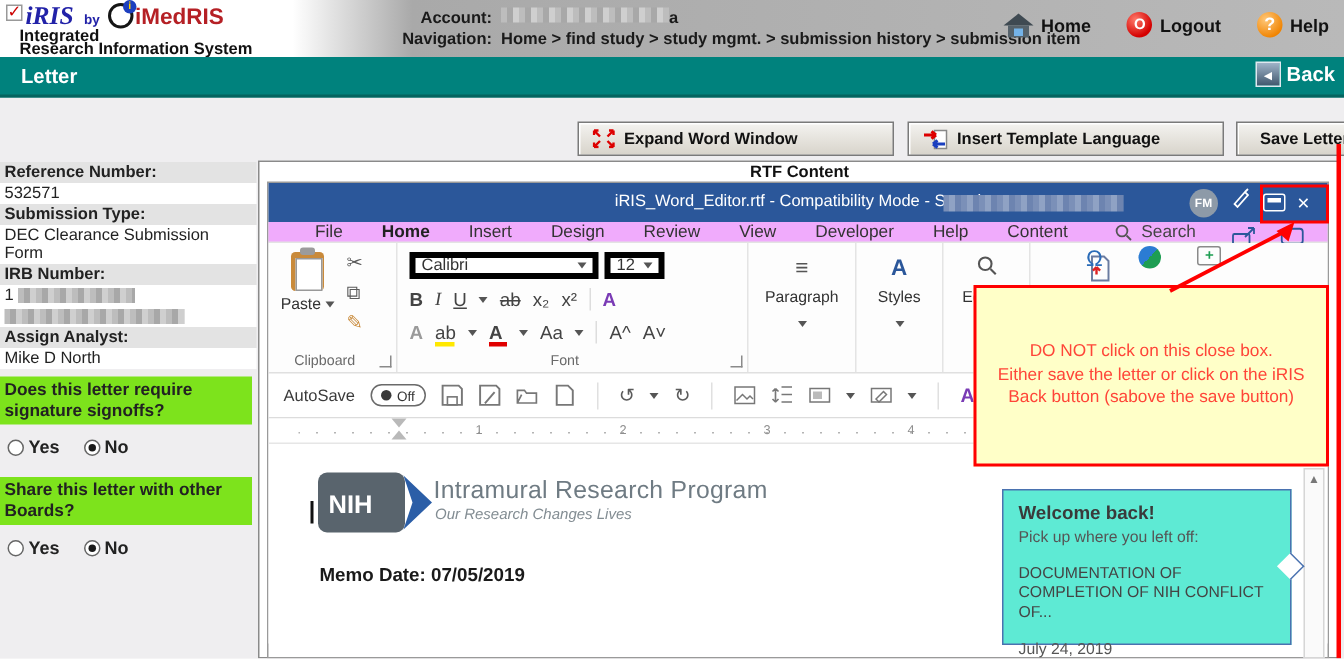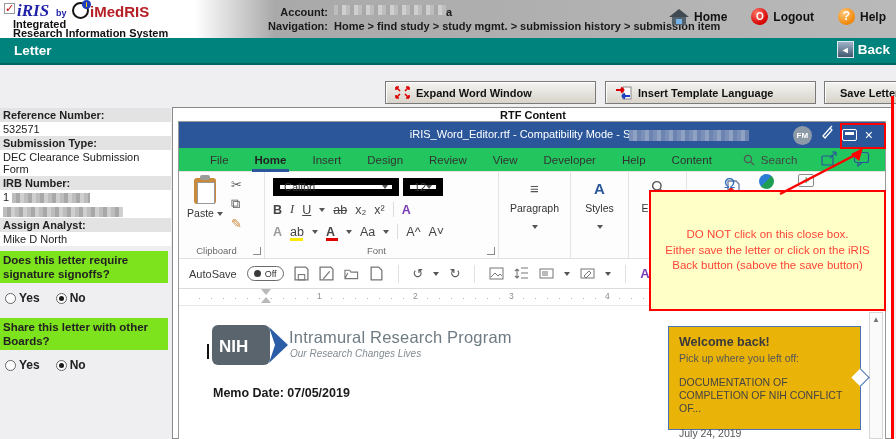--- a/index.html
+++ b/index.html
@@ -76,21 +76,21 @@
   #wtitle .tredact { position:absolute; left:450px; top:8px; width:120px; height:11px;
             background:repeating-linear-gradient(90deg,#7b90b8 0 4px,#8fa2c4 4px 8px,#6d84b0 8px 12px); }
   #wtitle .right { position:absolute; right:12px; top:0; height:26px; display:flex; align-items:center; gap:8px; }
   .avatar { width:19px; height:19px; border-radius:50%; background:#8d9aa8; color:#fff; font-size:8px; font-weight:bold;
             text-align:center; line-height:19px; }
   .wt-ic { color:#fff; font-size:13px; line-height:26px; cursor:pointer; }
   .ribdisp { width:15px; height:12px; border:1px solid #fff; border-radius:2px; position:relative; }
   .ribdisp::after { content:""; position:absolute; left:2px; top:2px; width:9px; height:3px; background:#fff; }
   #wclose { font-size:14px; }
 
-  #wtabs { height:24px; background:#22c55e; display:flex; align-items:center; padding-left:18px; gap:0; position:relative;
+  #wtabs { height:14px; background:#f0abfc; display:flex; align-items:center; padding-left:18px; gap:0; position:relative;
            border-bottom:1px solid #e3e3e3; }
   .wtab { font-size:11.5px; color:#333; padding:0 13px; line-height:24px; cursor:pointer; position:relative; }
   .wtab.active { color:#222; font-weight:bold; }
   .wtab.active::after { content:""; position:absolute; left:10px; right:10px; bottom:0; height:3px; background:#2b579a; }
   #wsearch { display:flex; align-items:center; gap:6px; margin-left:18px; font-size:11.5px; color:#444; cursor:pointer; }
   #wtabs .rt { position:absolute; right:14px; top:3px; display:flex; gap:14px; align-items:center; }
   .mini-ic { width:18px; height:16px; color:#2b579a; }
 
   #wribbon { height:87px; background:#fdfdfd; border-bottom:1px solid #e0e0e0; display:flex; position:relative; }
   .rgrp { position:relative; border-right:1px solid #e4e4e4; height:100%; }
@@ -99,21 +99,21 @@
   .caret { display:inline-block; width:0; height:0; border-left:3.5px solid transparent; border-right:3.5px solid transparent;
            border-top:4px solid #555; vertical-align:middle; }
   #g-clip { width:86px; }
   #g-clip .paste { position:absolute; left:8px; top:6px; width:36px; text-align:center; cursor:pointer; }
   .clipic { width:22px; height:26px; margin:0 auto; position:relative; background:#c98a3a; border-radius:3px; }
   .clipic::before { content:""; position:absolute; left:3px; top:4px; width:16px; height:20px; background:#fff; border:1px solid #999; }
   .clipic::after { content:""; position:absolute; left:6px; top:-3px; width:10px; height:5px; background:#9b9b9b; border-radius:2px; }
   #g-clip .plab { font-size:10.5px; color:#333; margin-top:3px; }
   #g-clip .minis { position:absolute; left:52px; top:5px; display:flex; flex-direction:column; gap:4px; font-size:12px; color:#555; }
   #g-font { width:234px; padding:5px 6px 0 8px; }
-  .combo { display:inline-flex; justify-content:space-between; align-items:center; border:7px solid #000000; height:18px;
+  .combo { display:inline-flex; justify-content:space-between; align-items:center; border:4px solid #000000; height:18px;
            font-size:11px; color:#333; padding:0 4px; background:#fff; cursor:pointer; }
   #fname { width:126px; } #fsize { width:40px; margin-left:4px; }
   .frow { display:flex; align-items:center; gap:8px; margin-top:5px; font-size:12.5px; color:#444; height:17px; }
   .fr-b { font-weight:bold; } .fr-i { font-style:italic; font-family:"Liberation Serif",serif; }
   .fr-u { text-decoration:underline; } .fr-s { text-decoration:line-through; }
   .hl-ic { display:inline-block; position:relative; width:14px; }
   .hl-ic::after { content:""; position:absolute; left:0; bottom:-2px; width:13px; height:3px; background:#ffe800; }
   .fc-ic { display:inline-block; position:relative; width:12px; font-weight:bold; }
   .fc-ic::after { content:""; position:absolute; left:0; bottom:-2px; width:12px; height:3px; background:#e00000; }
   .vdiv { width:1px; height:15px; background:#ddd; }
@@ -145,21 +145,21 @@
   .ind.bot { top:8px; border-bottom:6px solid #b9b9b9; }
 
   #wdoc { position:relative; height:133px; background:#fff; }
   #cursor { left:28px; top:38px; width:1.5px; height:15px; background:#111; }
   #nihlogo { left:33px; top:18px; }
   #prog { left:110px; top:22px; font-size:16.5px; color:#6f7b83; letter-spacing:.2px; }
   #tagline { left:111px; top:42px; font-size:10px; font-style:italic; color:#828c92; }
   #memo { left:34px; top:80px; font-size:12.5px; font-weight:bold; color:#1a1a1a; }
 
   
-  #welcome { left:668px; top:326px; width:193px; height:104px; background:#eab308; border:1.5px solid #4a72b0; padding:8px 10px; z-index:40; }
+  #welcome { left:668px; top:326px; width:193px; height:104px; background:#5eead4; border:1.5px solid #4a72b0; padding:8px 10px; z-index:40; }
   #welcome::after { content:""; position:absolute; right:-7px; top:44px; width:12px; height:12px; background:#fff;
                     border-top:1.5px solid #4a72b0; border-right:1.5px solid #4a72b0; transform:rotate(45deg); }
   #welcome .wt1 { font-size:12.5px; font-weight:bold; color:#3a3a3a; }
   #welcome .wt2 { font-size:10.5px; color:#555; margin-top:3px; }
   #welcome .wt3 { font-size:10.5px; color:#444; margin-top:12px; line-height:13px; width:170px; }
   #welcome .wt4 { font-size:10.5px; color:#555; margin-top:12px; }
 
   
   #scroll { left:869px; top:312px; width:14px; height:127px; background:#fafafa; border:1px solid #d6d6d6; z-index:30; }
   #scroll .up { text-align:center; font-size:8px; color:#777; line-height:14px; cursor:pointer; }

